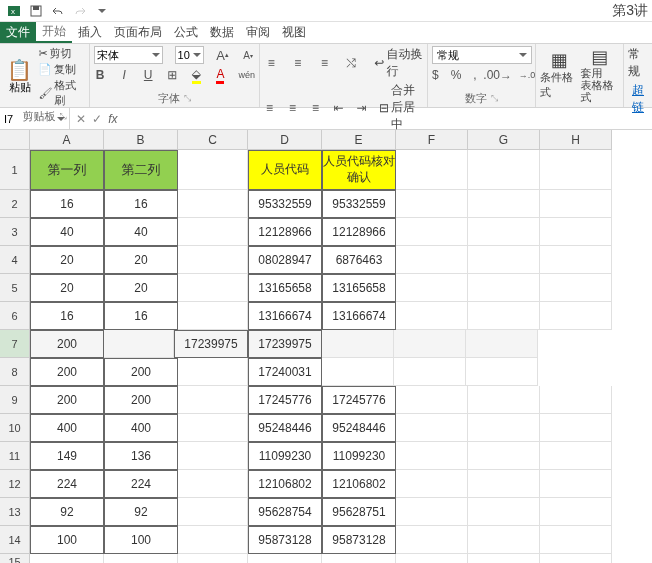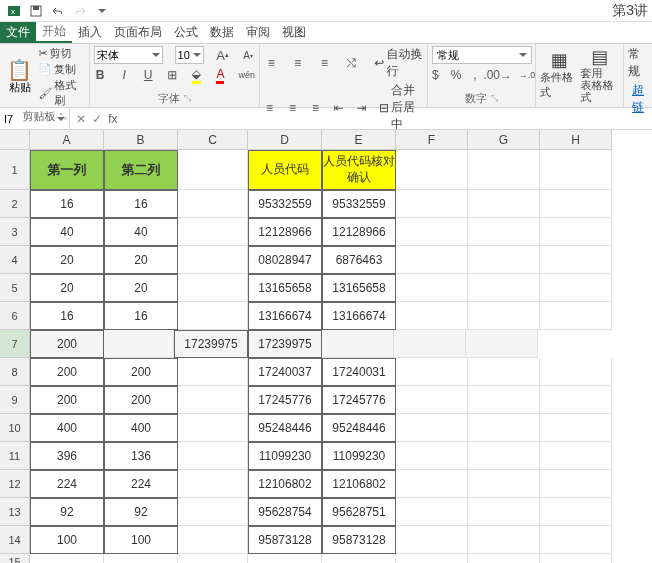--- a/index.html
+++ b/index.html
@@ -27,39 +27,39 @@
 .font-size{width:36px}
 .btn-icon{width:18px;height:18px;display:flex;align-items:center;justify-content:center;color:#555;font-size:12px}
 .num-sel{border:1px solid #c0c0c0;background:#fff;height:18px;width:100px;font-size:11px;padding:0 4px;display:flex;align-items:center;justify-content:space-between}
 .style-btn{display:flex;flex-direction:column;align-items:center;justify-content:center;width:40px;font-size:11px;color:#444;gap:1px}
 .style-btn .ic{font-size:18px;line-height:1}
 .rlink{color:#0563c1;text-decoration:underline;font-size:12px;display:flex;align-items:center;padding:0 4px}
 .namebox-row{display:flex;height:22px;border-bottom:1px solid #d4d4d4;align-items:stretch}
 .namebox{width:70px;border-right:1px solid #d4d4d4;display:flex;align-items:center;padding:0 4px;font-size:11px;justify-content:space-between}
 .fx-area{display:flex;align-items:center;gap:6px;padding:0 6px;flex:1}
 .fx-btn{color:#888;font-size:12px}
-.fx-it{color:#666}
+.fx-it{font-style:italic;color:#666}
 .grid-wrap{position:relative}
 .colheads{display:flex;height:20px}
 .corner{width:30px;background:#f0f0f0;border-right:1px solid #ccc;border-bottom:1px solid #ccc}
 .ch{background:#f0f0f0;border-right:1px solid #ccc;border-bottom:1px solid #ccc;text-align:center;line-height:20px;font-size:12px;color:#444}
 .w-ab{width:74px}
 .w-c{width:70px}
 .w-de{width:74px}
 .w-f{width:72px}
 .w-g{width:72px}
 .w-h{width:72px}
 .rows{}
 .row{display:flex;height:28px}
 .row.hdr{height:40px}
 .row.small{height:16px}
 .rh{width:30px;background:#f0f0f0;border-right:1px solid #ccc;border-bottom:1px solid #ccc;text-align:center;display:flex;align-items:center;justify-content:center;font-size:11px;color:#444}
 .rh.sel{background:#d4e6d4}
 .cell{border-right:1px solid #e0e0e0;border-bottom:1px solid #e0e0e0;display:flex;align-items:center;justify-content:center;font-size:12px;color:#333;background:#fff}
-.hcell{background:#92d050;border:1px solid #666!important;font-size:13px;font-weight:700}
+.hcell{background:#92d050;border:1px solid #666!important;font-size:13px;font-weight:400}
 .hcell2{background:#ffff00;border:1px solid #666!important;font-size:12px;text-align:center;line-height:1.3}
 .dcell{border:1px solid #666!important}
 .selrow .cell{background:#f5f5f5}
 .tri{width:0;height:0;border-left:4px solid transparent;border-right:4px solid transparent;border-top:4px solid #666}
 svg{display:block}
 </style>
 </head>
 <body>
 
 <div class="titlebar">
@@ -341,21 +341,20 @@
         <div class="cell dcell w-de">17239975</div>
         <div class="cell w-f"></div>
         <div class="cell w-g"></div>
         <div class="cell w-h"></div>
       </div>
       <div class="row">
         <div class="rh">8</div>
         <div class="cell dcell w-ab">200</div>
         <div class="cell dcell w-ab">200</div>
         <div class="cell w-c"></div>
-        <div class="cell dcell w-de">17240037</div>
         <div class="cell dcell w-de">17240031</div>
         <div class="cell w-f"></div>
         <div class="cell w-g"></div>
         <div class="cell w-h"></div>
       </div>
       <div class="row">
         <div class="rh">9</div>
         <div class="cell dcell w-ab">200</div>
         <div class="cell dcell w-ab">200</div>
         <div class="cell w-c"></div>
@@ -371,21 +370,21 @@
         <div class="cell dcell w-ab">400</div>
         <div class="cell w-c"></div>
         <div class="cell dcell w-de">95248446</div>
         <div class="cell dcell w-de">95248446</div>
         <div class="cell w-f"></div>
         <div class="cell w-g"></div>
         <div class="cell w-h"></div>
       </div>
       <div class="row">
         <div class="rh">11</div>
-        <div class="cell dcell w-ab">396</div>
+        <div class="cell dcell w-ab">149</div>
         <div class="cell dcell w-ab">136</div>
         <div class="cell w-c"></div>
         <div class="cell dcell w-de">11099230</div>
         <div class="cell dcell w-de">11099230</div>
         <div class="cell w-f"></div>
         <div class="cell w-g"></div>
         <div class="cell w-h"></div>
       </div>
       <div class="row">
         <div class="rh">12</div>

